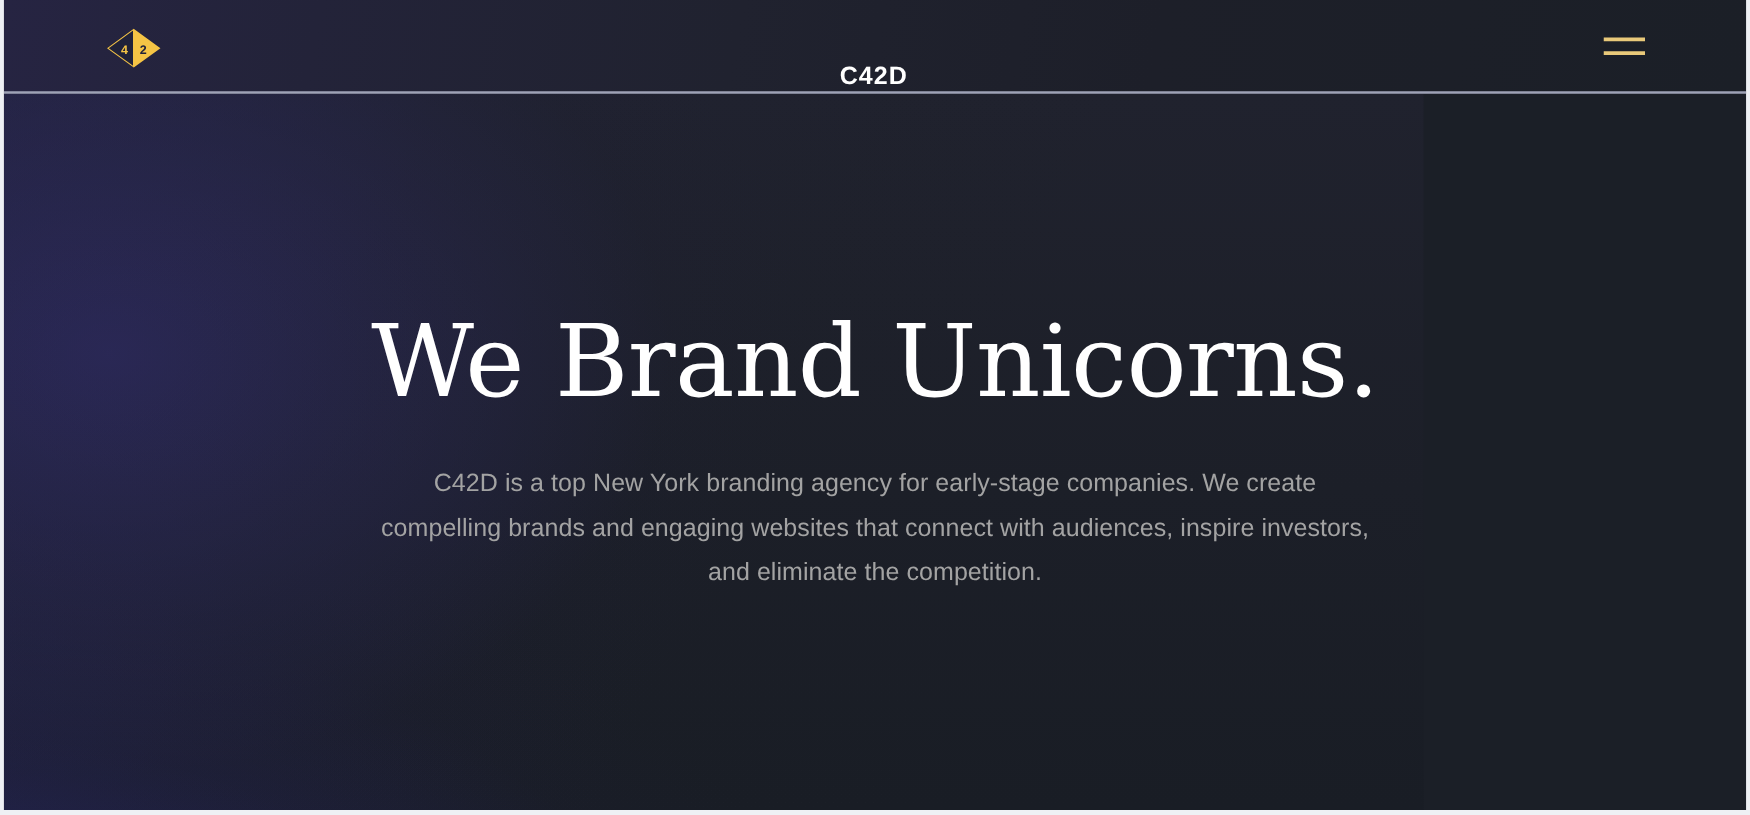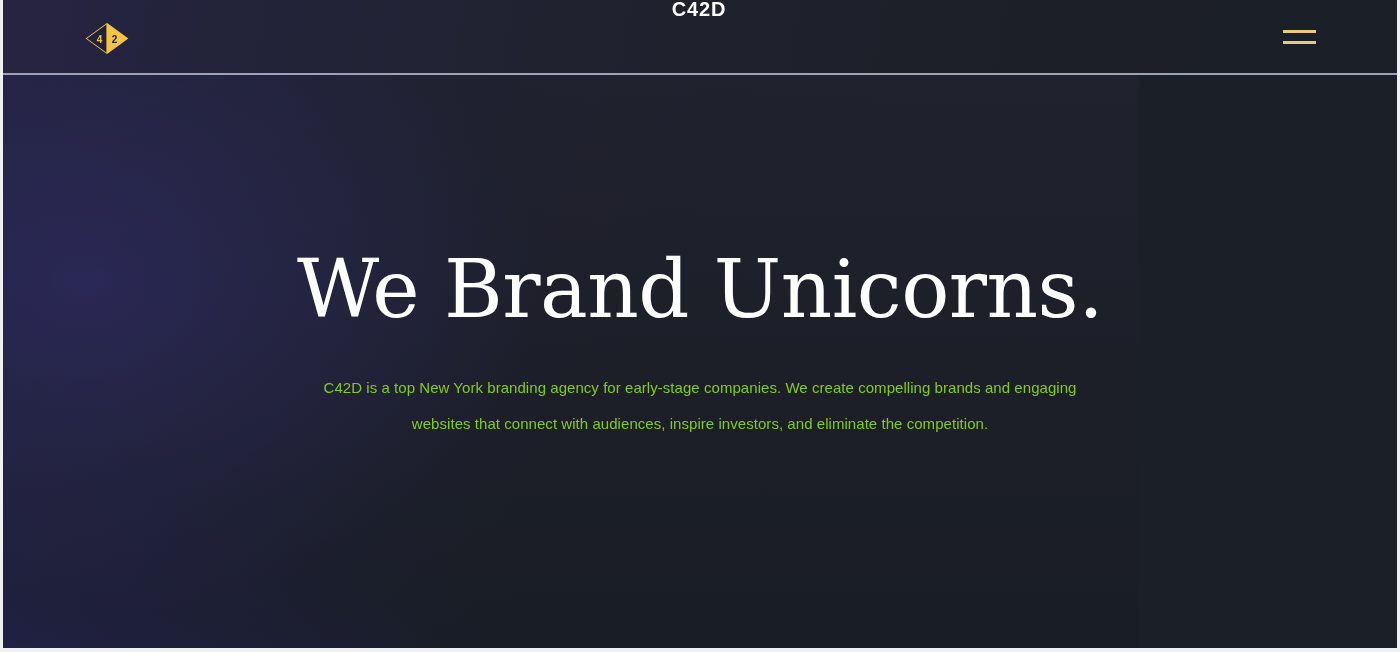--- a/index.html
+++ b/index.html
@@ -68,21 +68,21 @@
   .logo-link svg { display: block; }
 
   
   .brand-wordmark {
     position: absolute;
     left: 0;
     top: 0;
     width: 1394px;
     height: 75px;
     display: flex;
-    align-items: flex-start;
+    align-items: flex-end;
     justify-content: center;
     pointer-events: none;
   }
   .brand-wordmark .wm-text {
     font-family: "Liberation Sans", sans-serif;
     font-size: 20px;
     font-weight: bold;
     letter-spacing: 0.8px;
     color: #ffffff;
     position: relative;
@@ -203,24 +203,24 @@
     white-space: nowrap;
   }
 
   .hero-subtitle {
     position: absolute;
     left: 297px;
     top: 295px;
     width: 800px;
     text-align: center;
     font-family: "Liberation Sans", sans-serif;
-    font-size: 15px;
+    font-size: 20px;
     font-weight: 400;
     line-height: 35.5px;
-    color: #84cc16;
+    color: #a3a3a3;
     letter-spacing: 0.05px;
   }
 
   
   .chrome-left {
     position: absolute; left: 0; top: 0; width: 3px; height: 652px;
     background: #eef0f4; z-index: 20;
   }
   .chrome-right {
     position: absolute; left: 1397px; top: 0; width: 3px; height: 652px;

